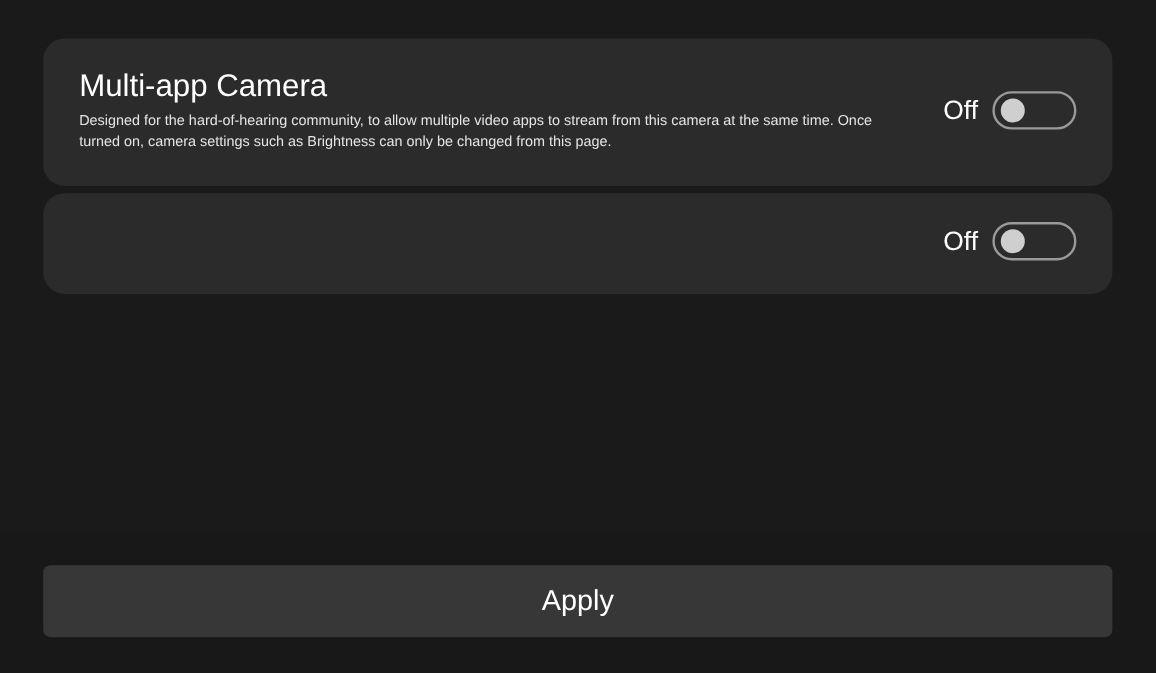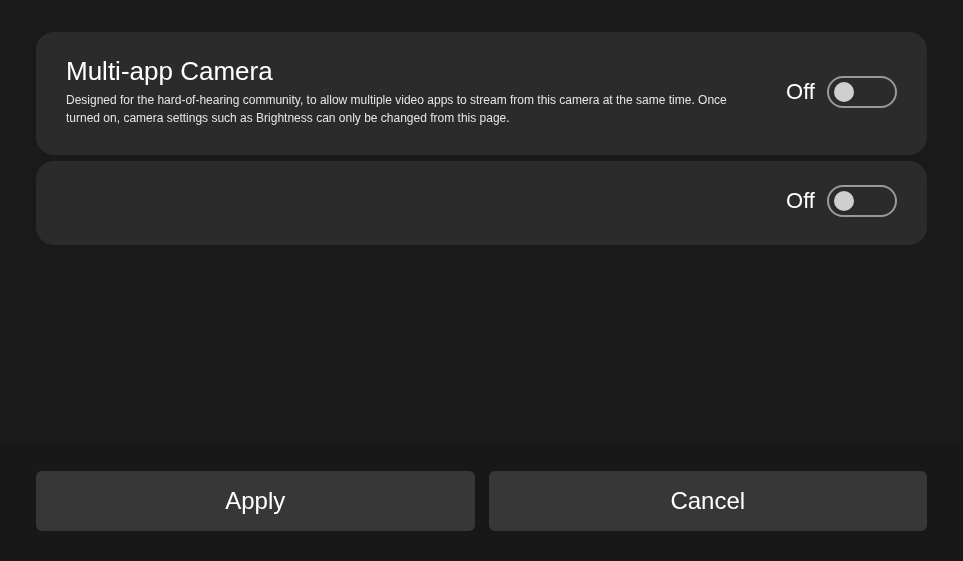--- a/index.html
+++ b/index.html
@@ -120,14 +120,13 @@
       <div class="toggle-switch">
         <div class="toggle-knob"></div>
       </div>
     </div>
   </div>
 
 </div>
 
 <div class="footer-bar">
   <button class="footer-button">Apply</button>
-  <button class="footer-button">Cancel</button>
 </div>
 
 </body></html>

